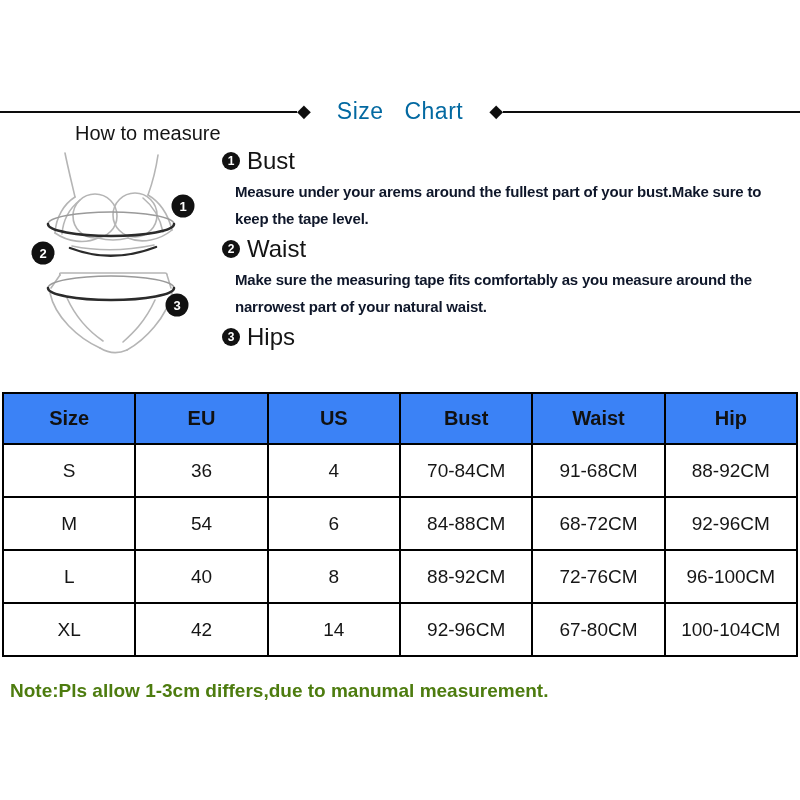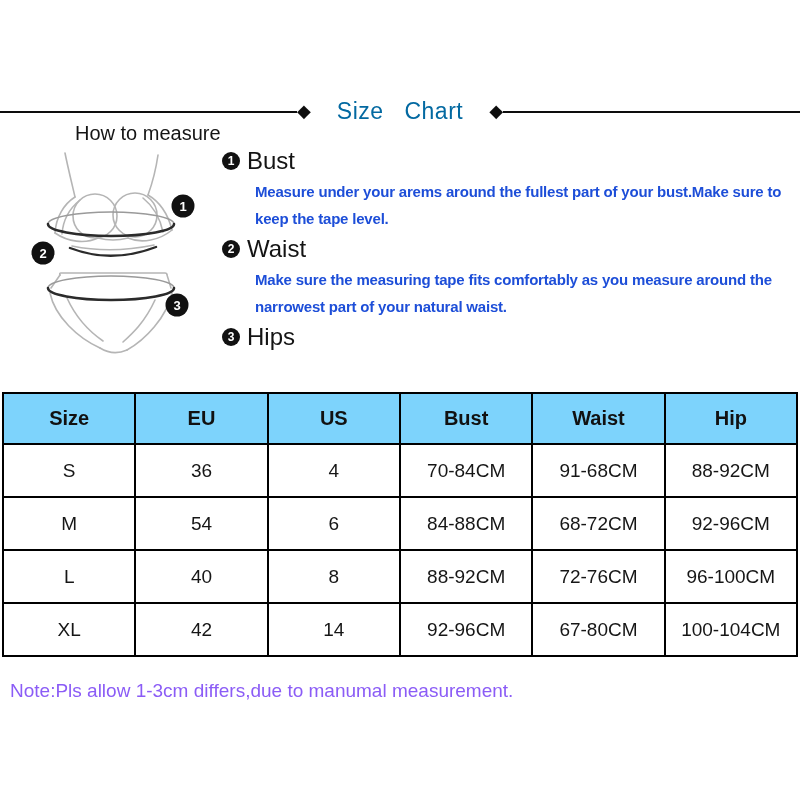--- a/index.html
+++ b/index.html
@@ -24,37 +24,37 @@
 
   
   .sections { position: absolute; left: 222px; top: 146px; width: 574px; }
   .sec-head { display: flex; align-items: center; gap: 7px; font-size: 24px; line-height: 30px; color: #141414; }
   .badge {
     width: 18px; height: 18px; border-radius: 50%; background: #111; color: #fff;
     font-size: 12px; font-weight: bold; display: inline-flex; align-items: center;
     justify-content: center; flex: 0 0 18px;
   }
   .sec-desc {
-    margin: 2px 0 2px 33px; font-size: 15px; font-weight: bold; line-height: 27px;
-    letter-spacing: -0.2px; color: #1d4ed8;
+    margin: 2px 0 2px 13px; font-size: 15px; font-weight: bold; line-height: 27px;
+    letter-spacing: -0.2px; color: #0f172a;
   }
 
   
   .size-table {
     position: absolute; left: 2px; top: 392px; width: 796px;
     border-collapse: collapse; table-layout: fixed;
   }
   .size-table th, .size-table td {
     border: 2px solid #000; text-align: center; vertical-align: middle; padding: 0;
   }
-  .size-table th { height: 49px; background: #7dd3fc; font-size: 20px; font-weight: bold; color: #111; }
+  .size-table th { height: 49px; background: #3b82f6; font-size: 20px; font-weight: bold; color: #111; }
   .size-table td { height: 51px; font-size: 19px; font-weight: normal; color: #161616; }
 
   
-  .note { position: absolute; left: 10px; top: 680px; font-size: 19px; font-weight: normal; letter-spacing: 0; color: #8b5cf6; }
+  .note { position: absolute; left: 10px; top: 680px; font-size: 19px; font-weight: bold; letter-spacing: 0; color: #4d7c0f; }
 </style>
 </head>
 <body>
 
 <div class="page">
 
   <div class="title-bar">
     <span class="rule"></span>
     <span class="diamond">◆</span>
     <span class="page-title">Size Chart</span>

